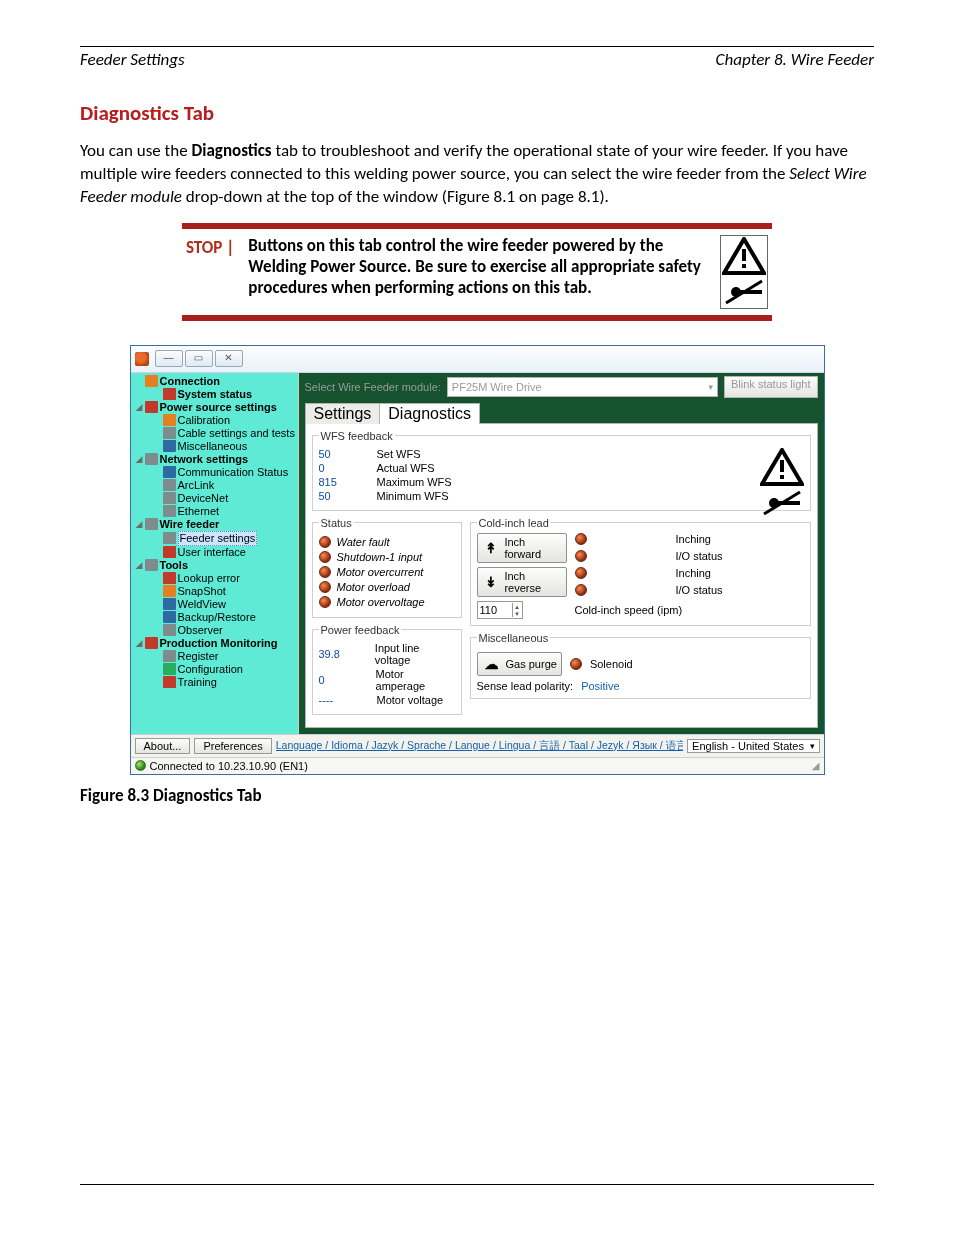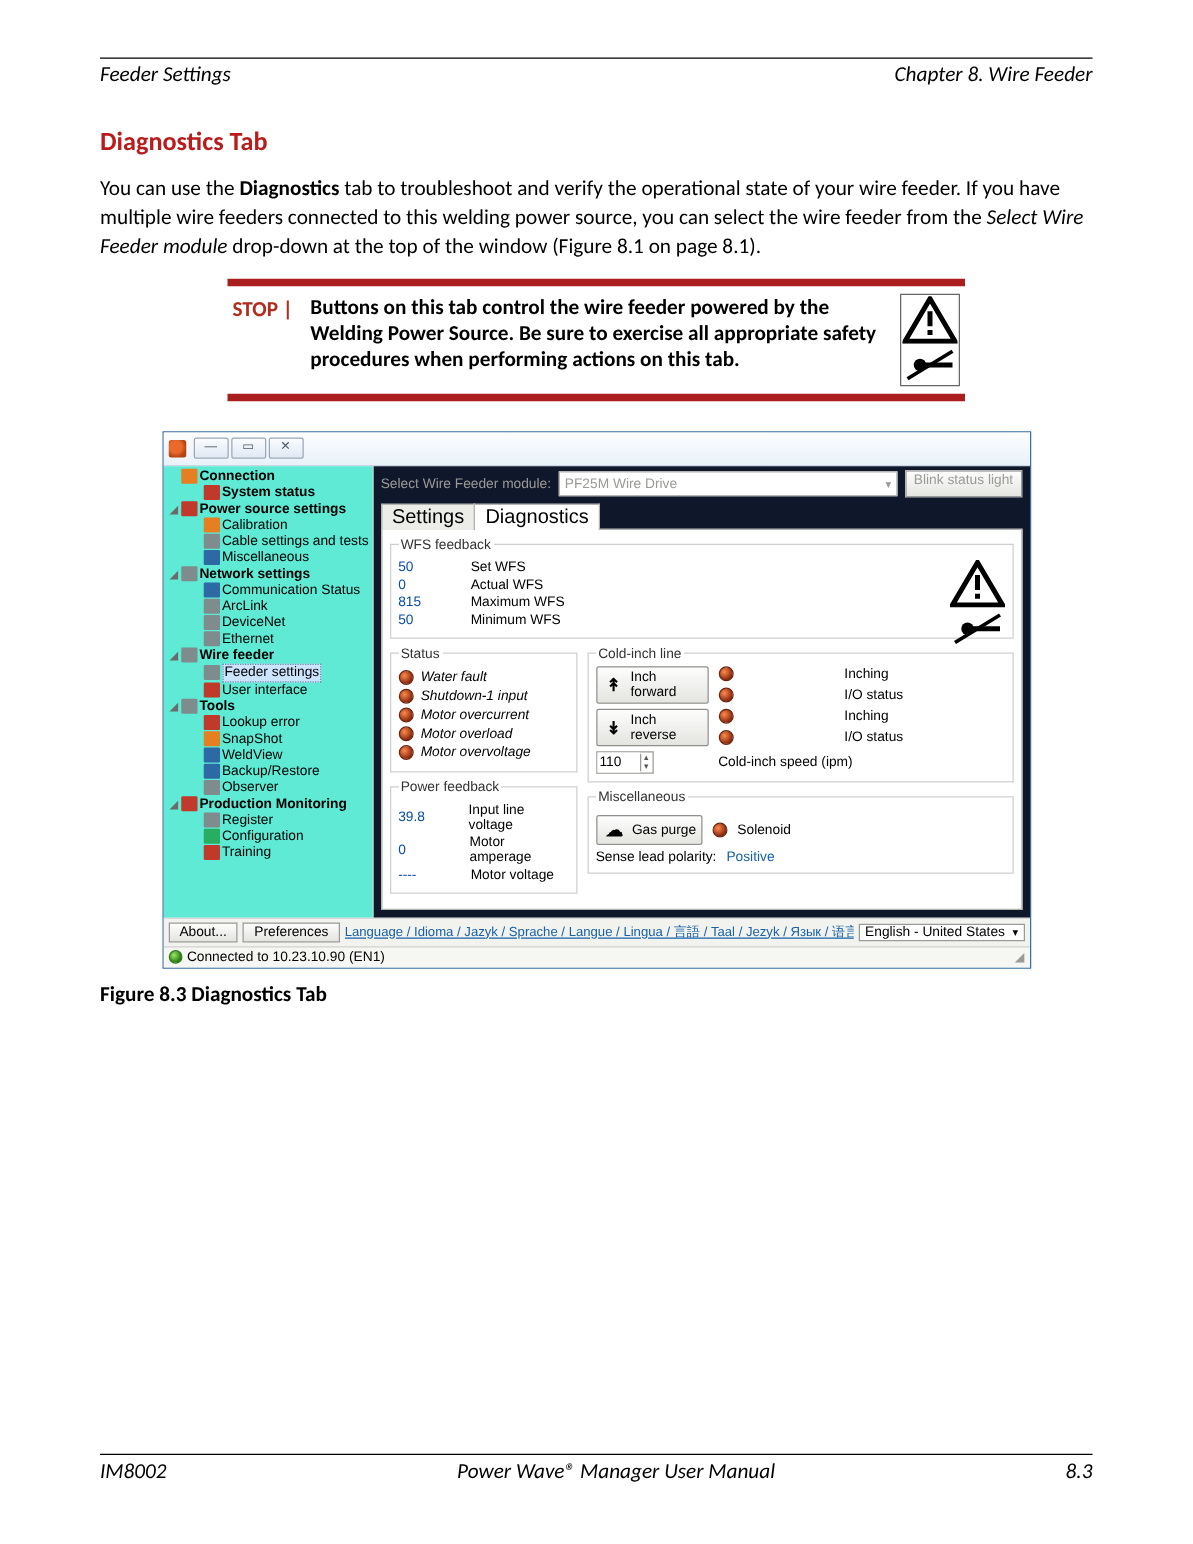--- a/index.html
+++ b/index.html
@@ -123,21 +123,21 @@
   .tree-item .icon { width:13px; height:12px; margin-right:2px; display:inline-block; border-radius:1px; }
   .ic-red { background:#c0392b; }
   .ic-orange { background:#e67e22; }
   .ic-blue { background:#2d6aa3; }
   .ic-grey { background:#7f8c8d; }
   .ic-green { background:#27ae60; }
 
   .content {
     flex:1;
     padding: 3px 6px 6px 6px;
-    background:#0f172a;
+    background:#14532d;
     position:relative;
   }
   .top-row { display:flex; align-items:center; gap:6px; margin-bottom:4px; }
   .top-row .lbl-dis { color:#9a9a97; }
   .combo {
     flex:1;
     background:#fff;
     border:1px solid #b3b3b0;
     color:#9a9a97;
     padding:1px 4px;
@@ -528,21 +528,21 @@
                     </div>
                     <div class="wfs-row">
                       <span class="val">----</span>
                       <span>Motor voltage</span>
                     </div>
                   </div>
               </fieldset>
             </div>
             <div class="col-right">
               <fieldset class="group">
-                <legend>Cold-inch line</legend>
+                <legend>Cold-inch lead</legend>
                 <div class="cold-inch-grid">
                   <div class="btn-inch" style="grid-row:span 2;">
                     <span class="btn-icon">↟</span>
                     <span>Inch forward</span>
                   </div>
                   <span class="led"></span>
                   <span>Inching</span>
                   <span class="led"></span>
                   <span>I/O status</span>
 
@@ -598,20 +598,15 @@
       <span class="dot"></span>
       <span>Connected to 10.23.10.90 (EN1)</span>
       <span class="grip">◢</span>
     </div>
   </div>
 
   <div class="figure-caption">Figure 8.3    Diagnostics Tab</div>
 
   <div class="footer">
     <div class="rule"></div>
-    <div class="footer-row">
-      <span>IM8002</span>
-      <span>Power Wave® Manager User Manual</span>
-      <span>8.3</span>
-    </div>
   </div>
 
 </div>
 
 </body></html>

